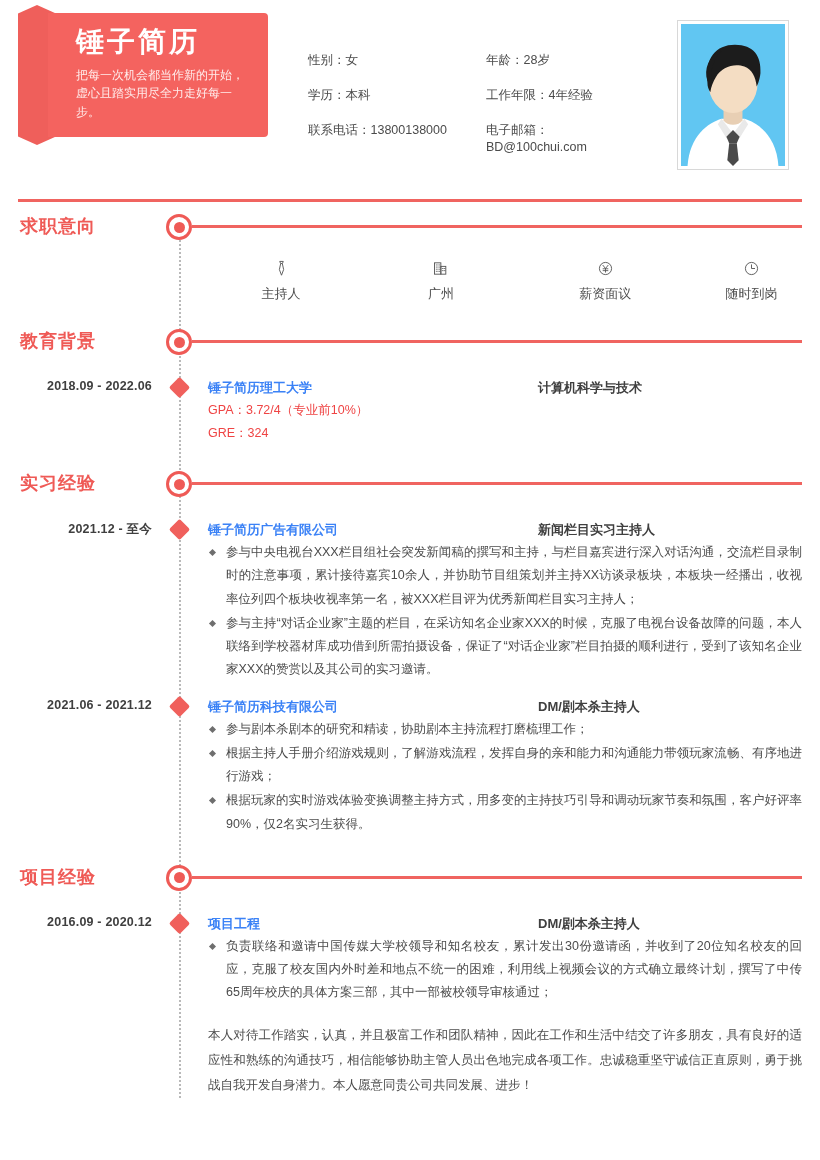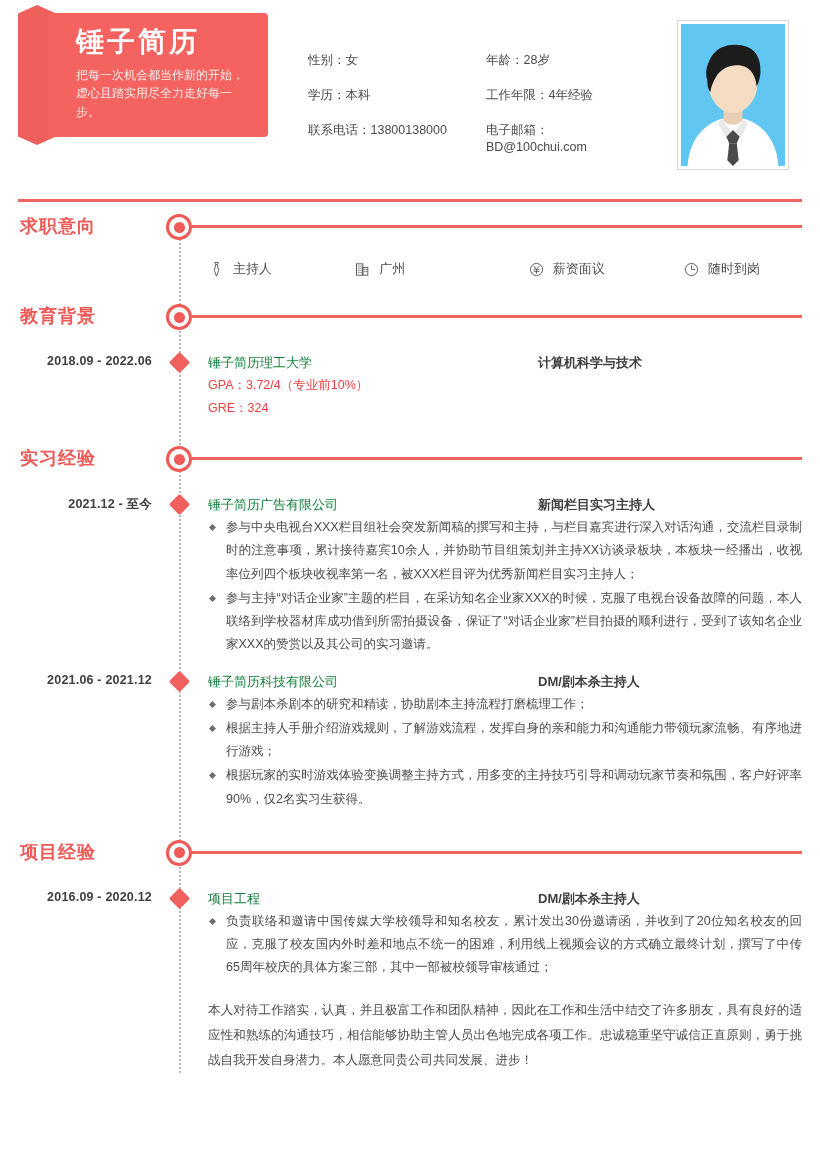--- a/index.html
+++ b/index.html
@@ -200,20 +200,21 @@
     padding: 0 0 16px 0;
     display: flex;
   }
   .intent-item {
     display: flex;
     align-items: center;
     gap: 8px;
     font-size: 13px;
     color: #4b4b4b;
     white-space: nowrap;
+    flex-direction: column;
   }
   .intent-item:nth-child(1) { margin-left: 208px; width: 160px; }
   .intent-item:nth-child(2) { width: 190px; }
   .intent-item:nth-child(3) { width: 170px; }
   .intent-item:nth-child(4) { width: 150px; }
   .ic { width: 17px; height: 17px; flex: 0 0 17px; display: block; }
 
   
   .entry {
     position: relative;
@@ -240,22 +241,22 @@
     background: #f0605c;
     transform: rotate(45deg);
     border-radius: 2px;
   }
   .entry-head {
     display: flex;
     margin-bottom: 2px;
   }
   .entry-org {
     font-size: 13px;
-    font-weight: normal;
-    color: #15803d;
+    font-weight: bold;
+    color: #3b82f6;
     width: 330px;
   }
   .entry-role {
     font-size: 13px;
     font-weight: bold;
     color: #3f3f3f;
   }
   .entry-lines {
     margin: 2px 0 0 0;
     font-size: 12.5px;

